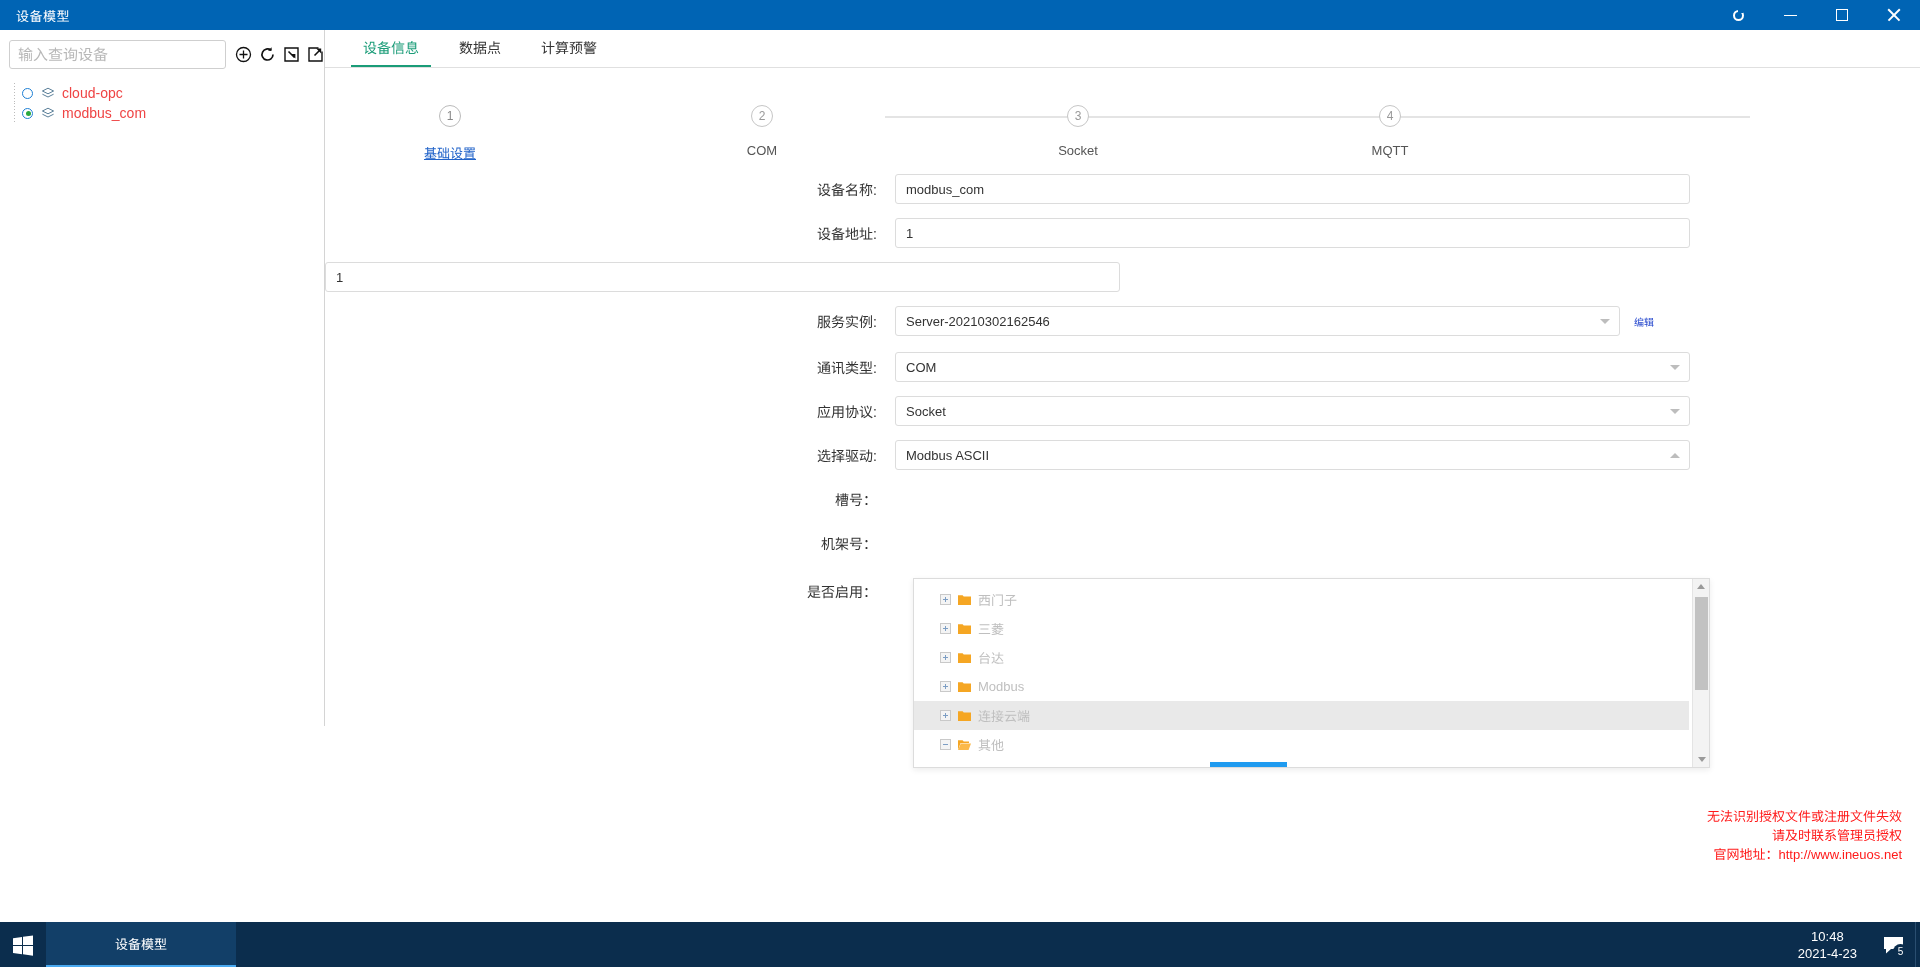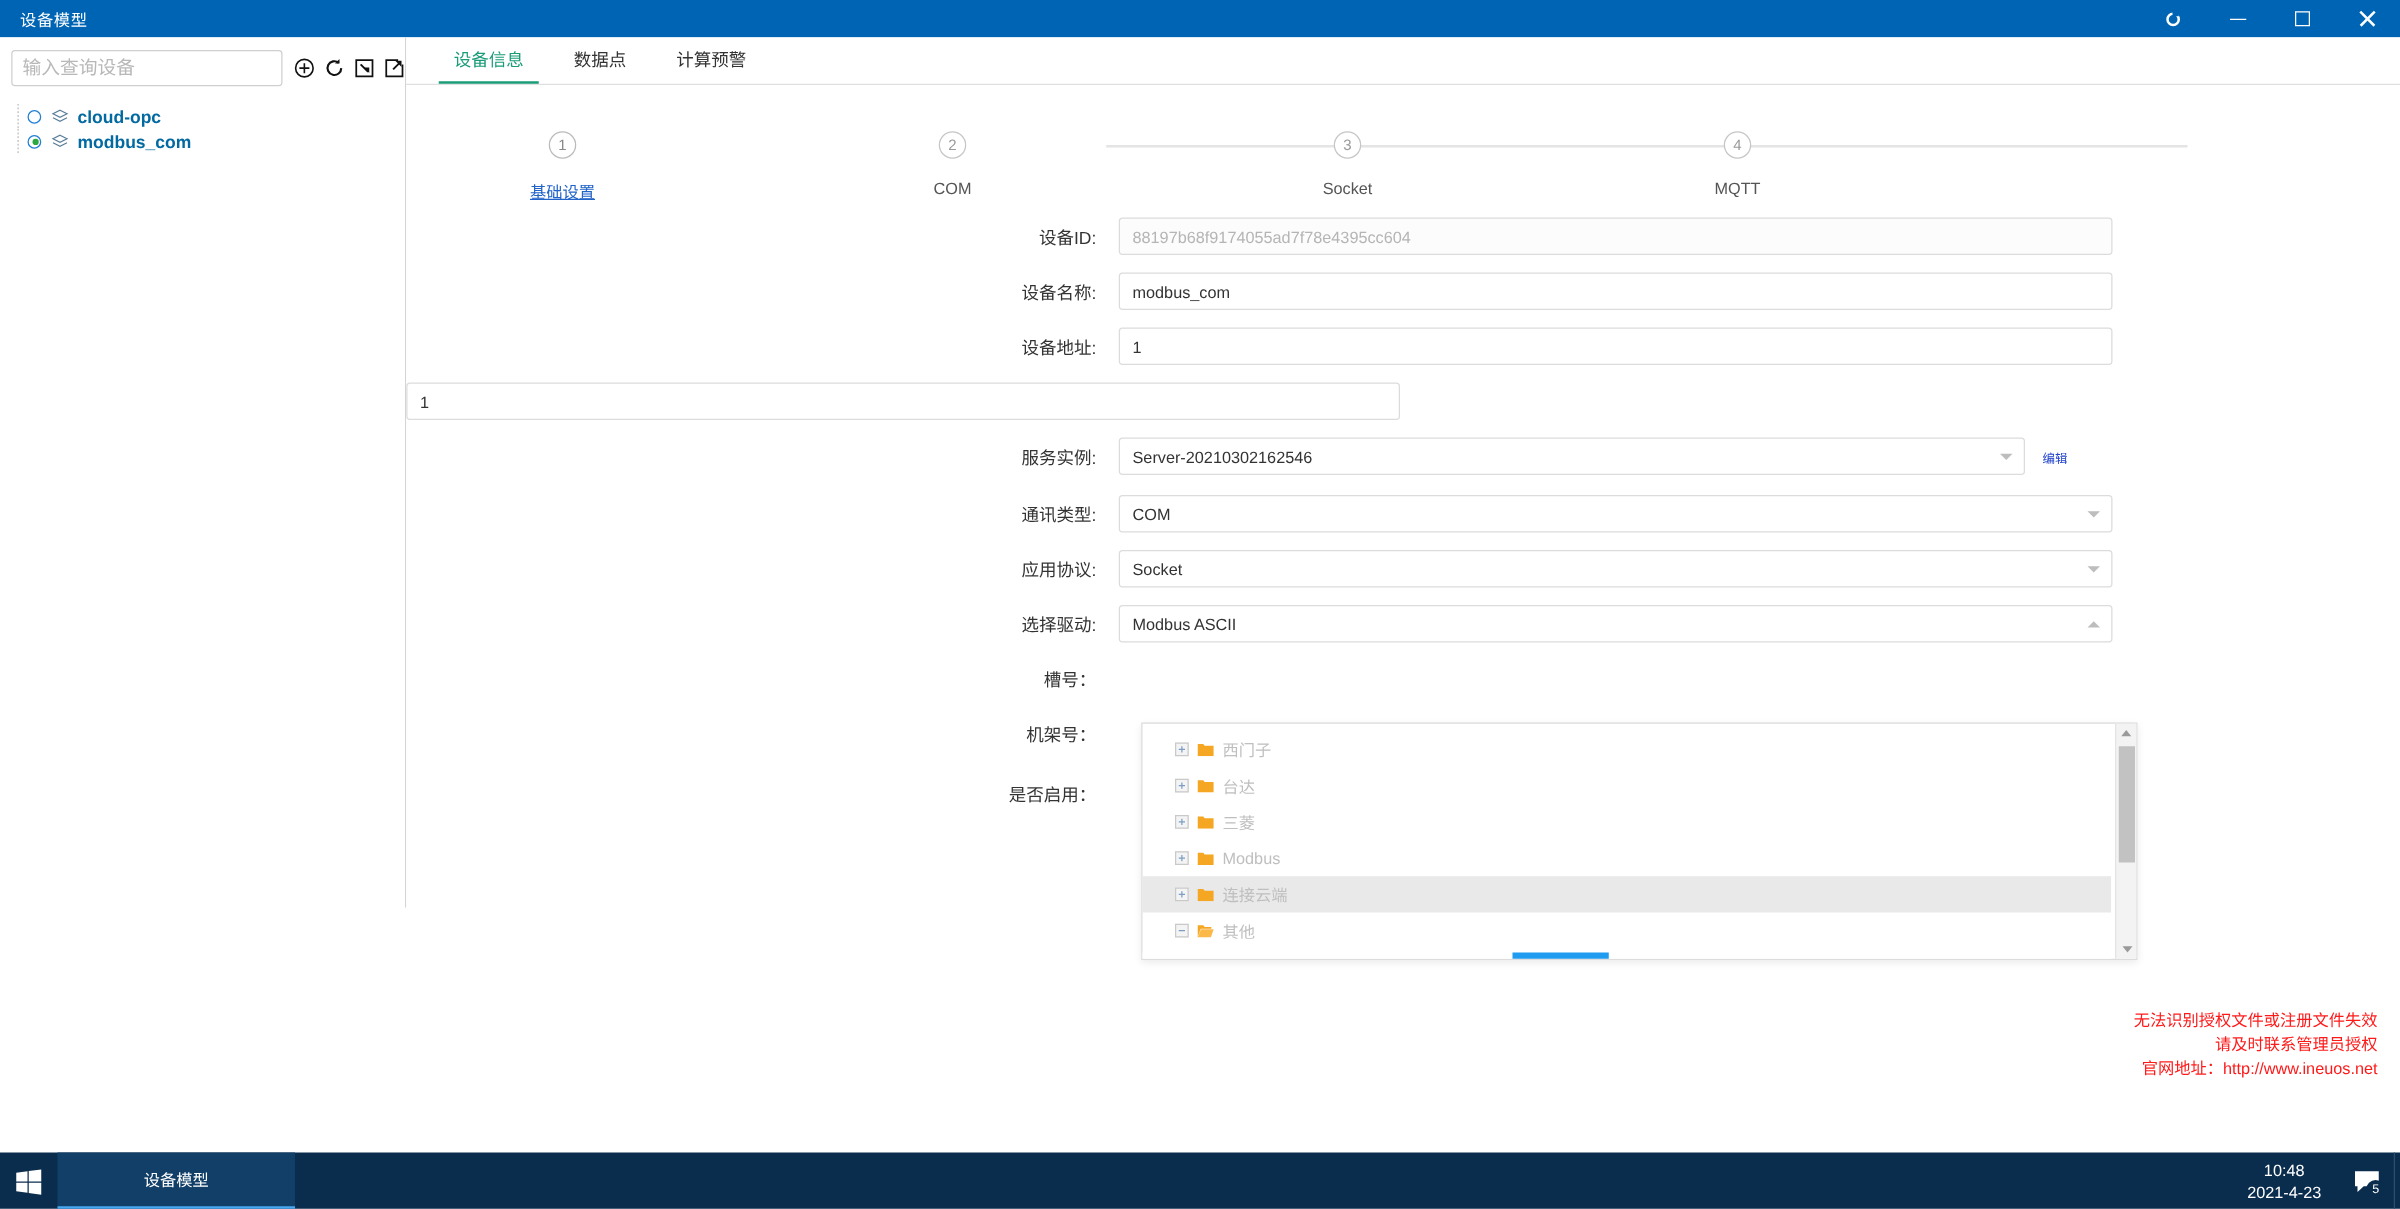--- a/index.html
+++ b/index.html
@@ -91,21 +91,21 @@
   .radio {
     width: 11px; height: 11px; border: 1.5px solid #1e7fd4;
     border-radius: 50%; margin-right: 8px; flex: none;
     background: #fff; position: relative;
   }
   .radio.on::after {
     content: ""; position: absolute; left: 2.5px; top: 2.5px;
     width: 5px; height: 5px; background: #2ba83f; border-radius: 50%;
   }
   .layer-ic { margin-right: 7px; flex: none; display:block; }
-  .tree-label { font-size: 14px; color: #0369a1; font-weight: bold; }
+  .tree-label { font-size: 14px; color: #ef4444; }
 
   
   .content {
     position: absolute; top: 0; left: 325px;
     width: 1595px; height: 892px; background: #fff;
   }
   .tabs {
     height: 38px; border-bottom: 1px solid #e0e0e0;
     display: flex; align-items: flex-end; padding-left: 18px;
   }
@@ -397,24 +397,20 @@
         <div class="step-label">Socket</div>
       </div>
       <div class="step" style="left:1000px">
         <div class="step-dot">4</div>
         <div class="step-label">MQTT</div>
       </div>
     </div>
 
     <div class="form">
 
-      <div class="frow">
-        <span class="flabel">设备ID:</span>
-        <input class="finput muted" readonly="" value="88197b68f9174055ad7f78e4395cc604" style="">
-      </div>
 
       <div class="frow">
         <span class="flabel">设备名称:</span>
         <input class="finput" value="modbus_com" style="">
       </div>
 
       <div class="frow">
         <span class="flabel">设备地址:</span>
         <input class="finput" value="1" style="">
       </div>
@@ -476,28 +472,28 @@
             <svg class="folder" width="13" height="11" viewBox="0 0 13 11">
                 <path d="M0 1.2h4.6l1.1 1.3H13V11H0z" fill="#f5a623"></path>
               </svg>
             <span>西门子</span>
           </div>
           <div class="dd-item">
             <span class="expander plus"></span>
             <svg class="folder" width="13" height="11" viewBox="0 0 13 11">
                 <path d="M0 1.2h4.6l1.1 1.3H13V11H0z" fill="#f5a623"></path>
               </svg>
-            <span>台达</span>
+            <span>三菱</span>
           </div>
           <div class="dd-item">
             <span class="expander plus"></span>
             <svg class="folder" width="13" height="11" viewBox="0 0 13 11">
                 <path d="M0 1.2h4.6l1.1 1.3H13V11H0z" fill="#f5a623"></path>
               </svg>
-            <span>三菱</span>
+            <span>台达</span>
           </div>
           <div class="dd-item">
             <span class="expander plus"></span>
             <svg class="folder" width="13" height="11" viewBox="0 0 13 11">
                 <path d="M0 1.2h4.6l1.1 1.3H13V11H0z" fill="#f5a623"></path>
               </svg>
             <span>Modbus</span>
           </div>
           <div class="dd-item sel">
             <span class="expander plus"></span>

